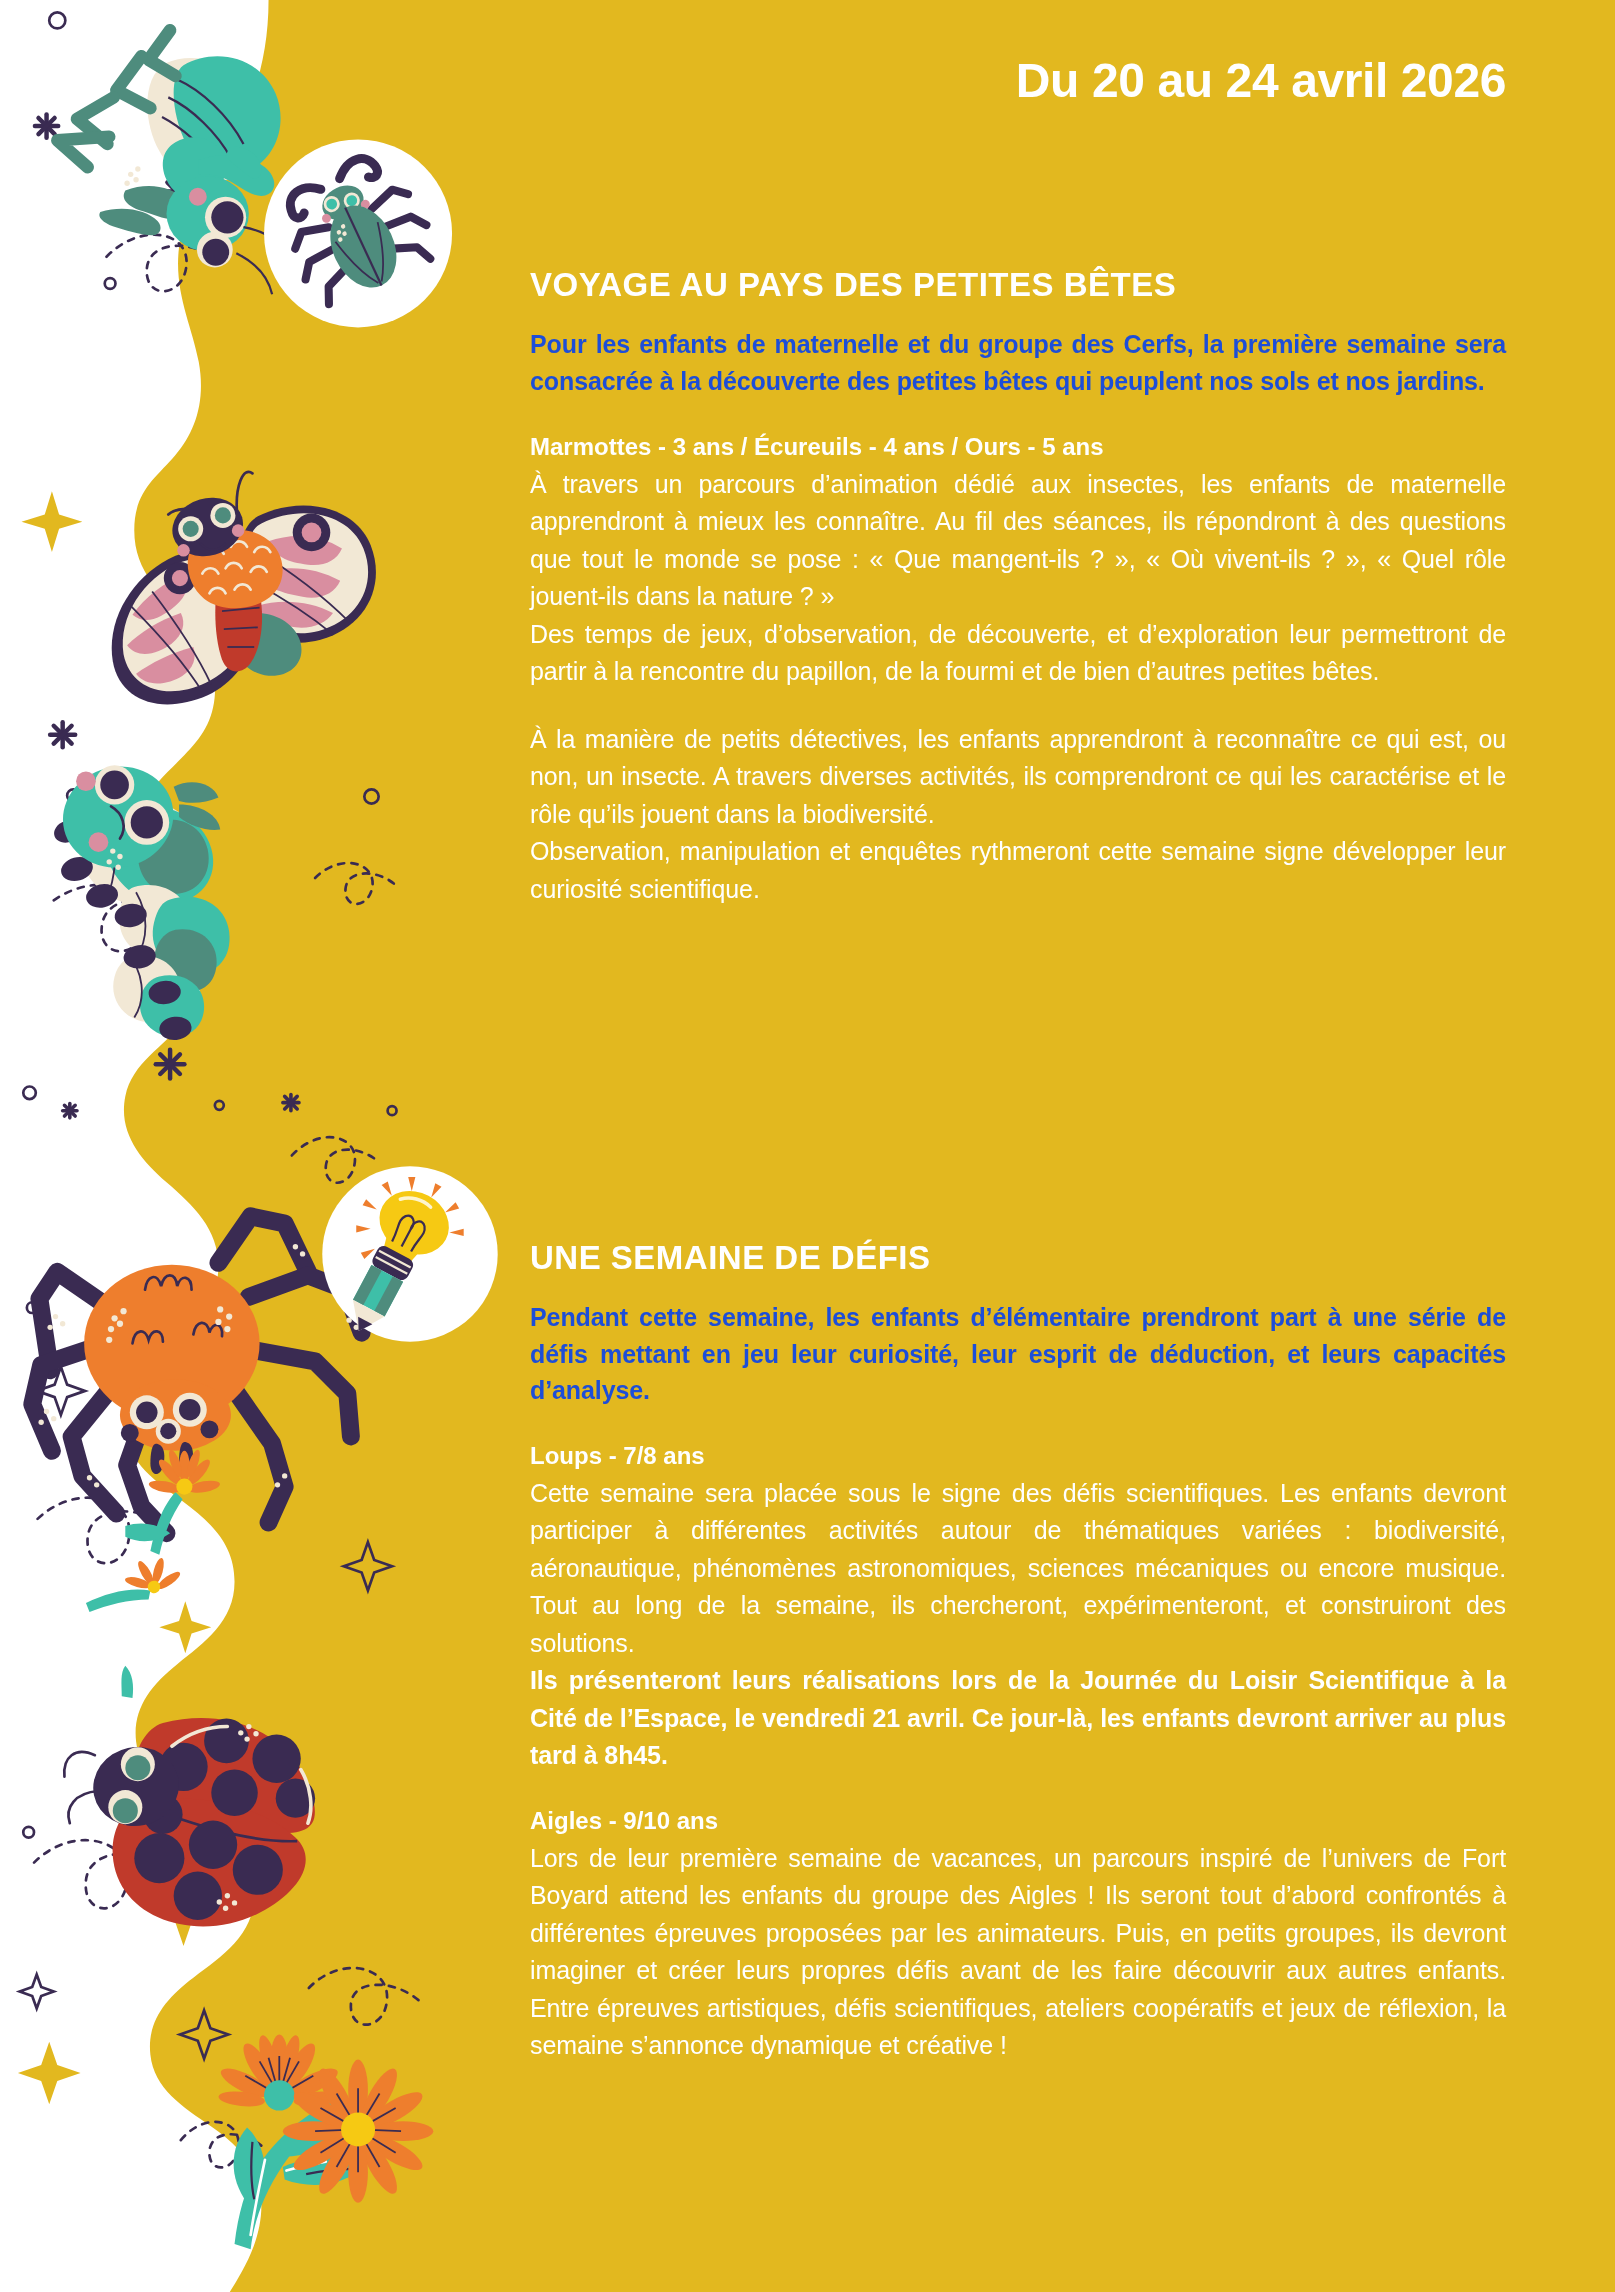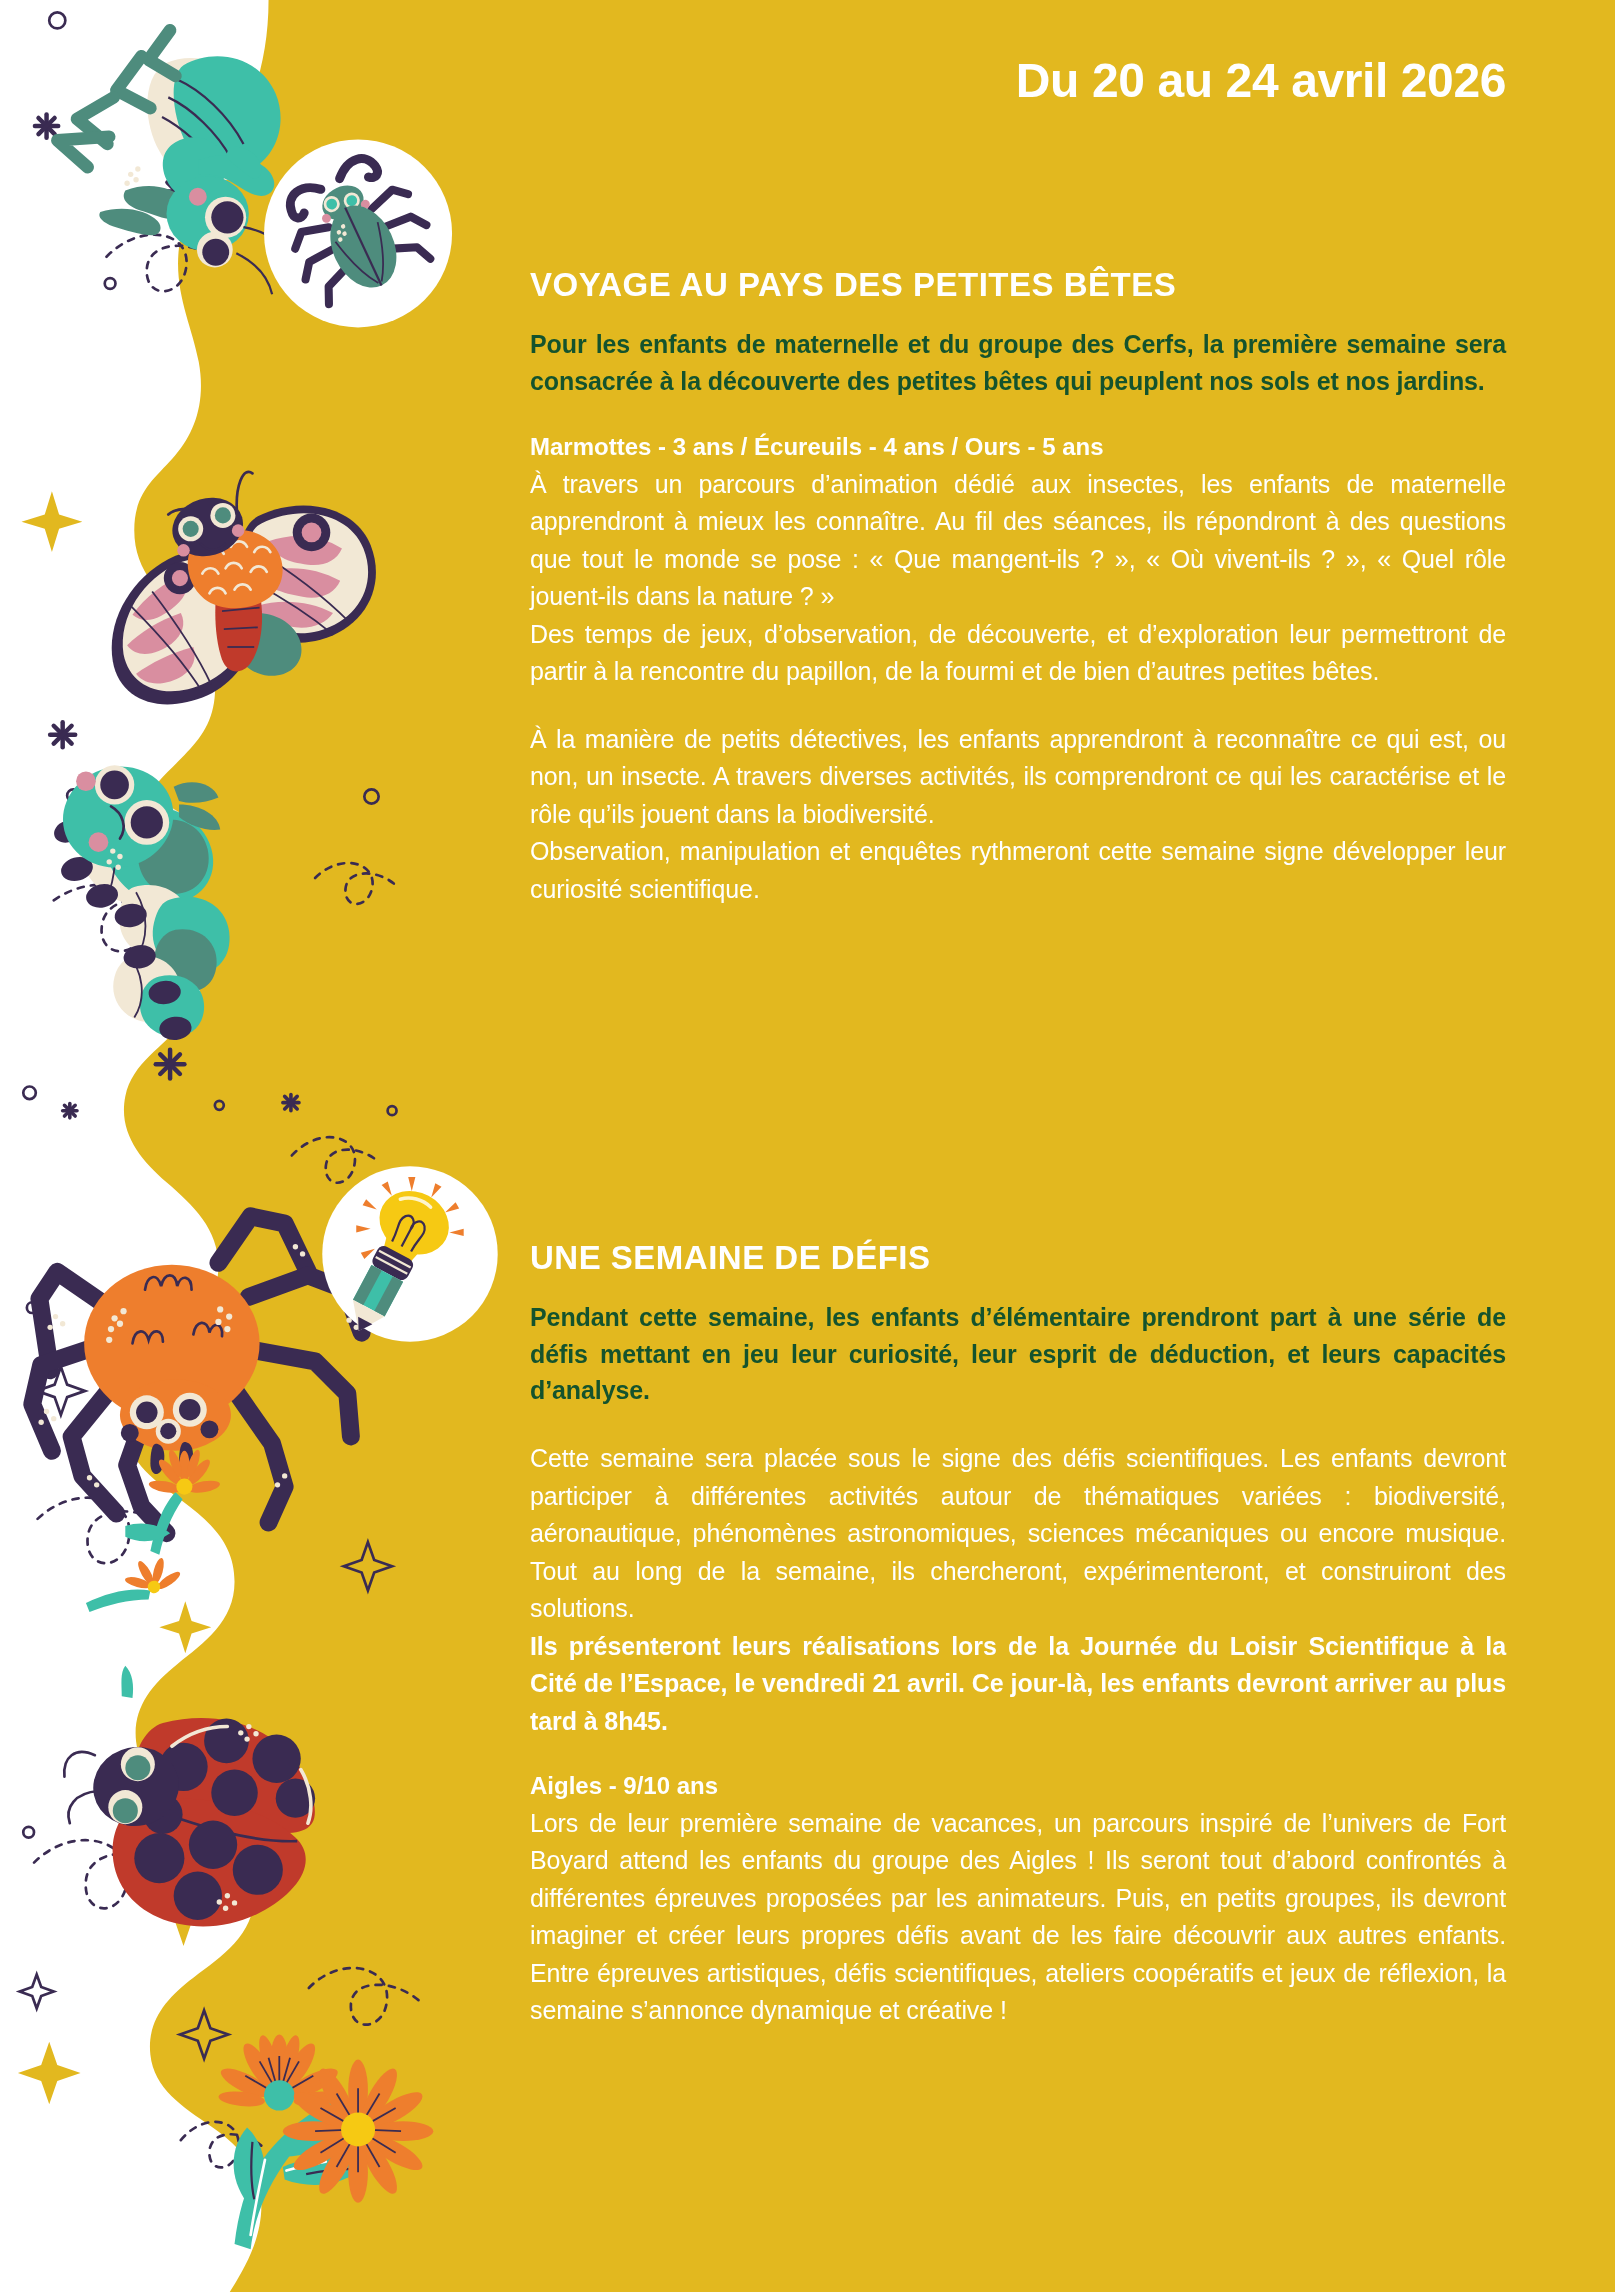--- a/index.html
+++ b/index.html
@@ -64,21 +64,21 @@
     margin: 0 0 23px 0;
     color: #ffffff;
     font-size: 33px;
     font-weight: 700;
     letter-spacing: 0.5px;
     line-height: 1.1;
   }
 
   p.lead {
     margin: 0 0 32px 0;
-    color: #14532d;
+    color: #1d4ed8;
     font-size: 25px;
     font-weight: 700;
     line-height: 1.45;
     text-align: justify;
     letter-spacing: -0.1px;
   }
 
   h3.group-heading {
     margin: 0 0 3.6px 0;
     color: #ffffff;
@@ -708,20 +708,21 @@
         <p class="body last-line-left">À la manière de petits détectives, les enfants apprendront à reconnaître ce qui est, ou non, un insecte. A travers diverses activités, ils comprendront ce qui les caractérise et le rôle qu’ils jouent dans la biodiversité.</p>
         <p class="body last-line-left">Observation, manipulation et enquêtes rythmeront cette semaine signe développer leur curiosité scientifique.</p>
       </div>
     </div>
 
     <div class="section section-2">
       <h2 class="section-heading">UNE SEMAINE DE DÉFIS</h2>
       <p class="lead">Pendant cette semaine, les enfants d’élémentaire prendront part à une série de défis mettant en jeu leur curiosité, leur esprit de déduction, et leurs capacités d’analyse.</p>
 
       <div class="group-block">
+        <h3 class="group-heading">Loups - 7/8 ans</h3>
         <p class="body last-line-left">Cette semaine sera placée sous le signe des défis scientifiques. Les enfants devront participer à différentes activités autour de thématiques variées : biodiversité, aéronautique, phénomènes astronomiques, sciences mécaniques ou encore musique. Tout au long de la semaine, ils chercheront, expérimenteront, et construiront des solutions.</p>
         <p class="body-strong">Ils présenteront leurs réalisations lors de la Journée du Loisir Scientifique à la Cité de l’Espace, le vendredi 21 avril. Ce jour-là, les enfants devront arriver au plus tard à 8h45.</p>
       </div>
 
       <div class="group-block">
         <h3 class="group-heading">Aigles - 9/10 ans</h3>
         <p class="body last-line-left">Lors de leur première semaine de vacances, un parcours inspiré de l’univers de Fort Boyard attend les enfants du groupe des Aigles ! Ils seront tout d’abord confrontés à différentes épreuves proposées par les animateurs. Puis, en petits groupes, ils devront imaginer et créer leurs propres défis avant de les faire découvrir aux autres enfants. Entre épreuves artistiques, défis scientifiques, ateliers coopératifs et jeux de réflexion, la semaine s’annonce dynamique et créative !</p>
       </div>
     </div>
 

